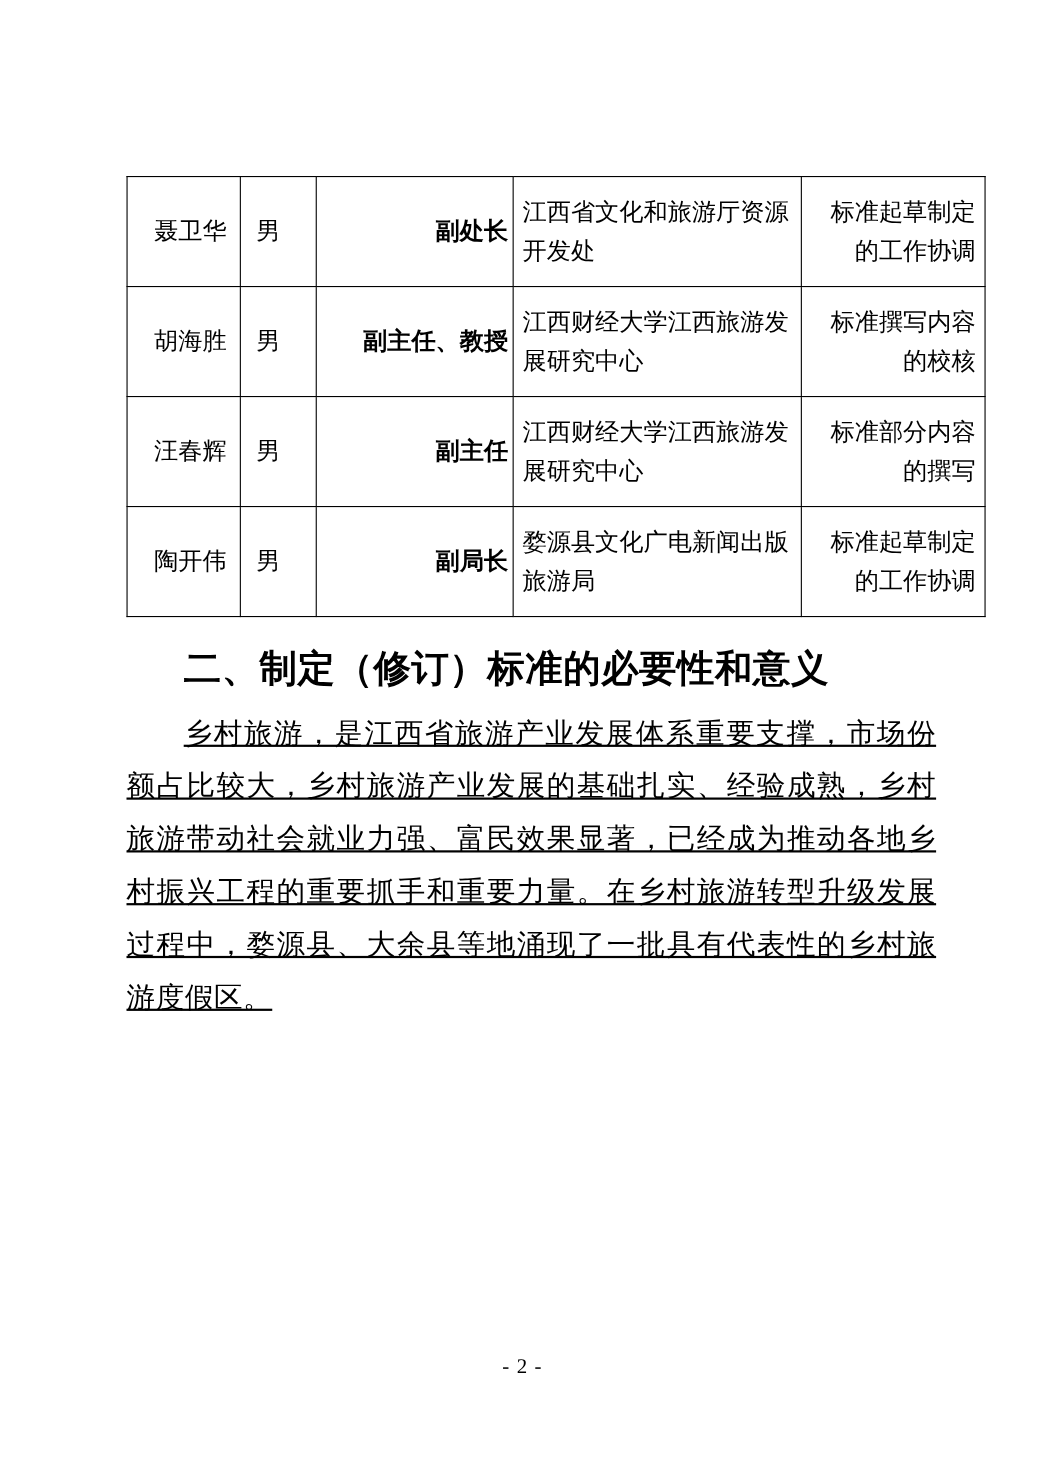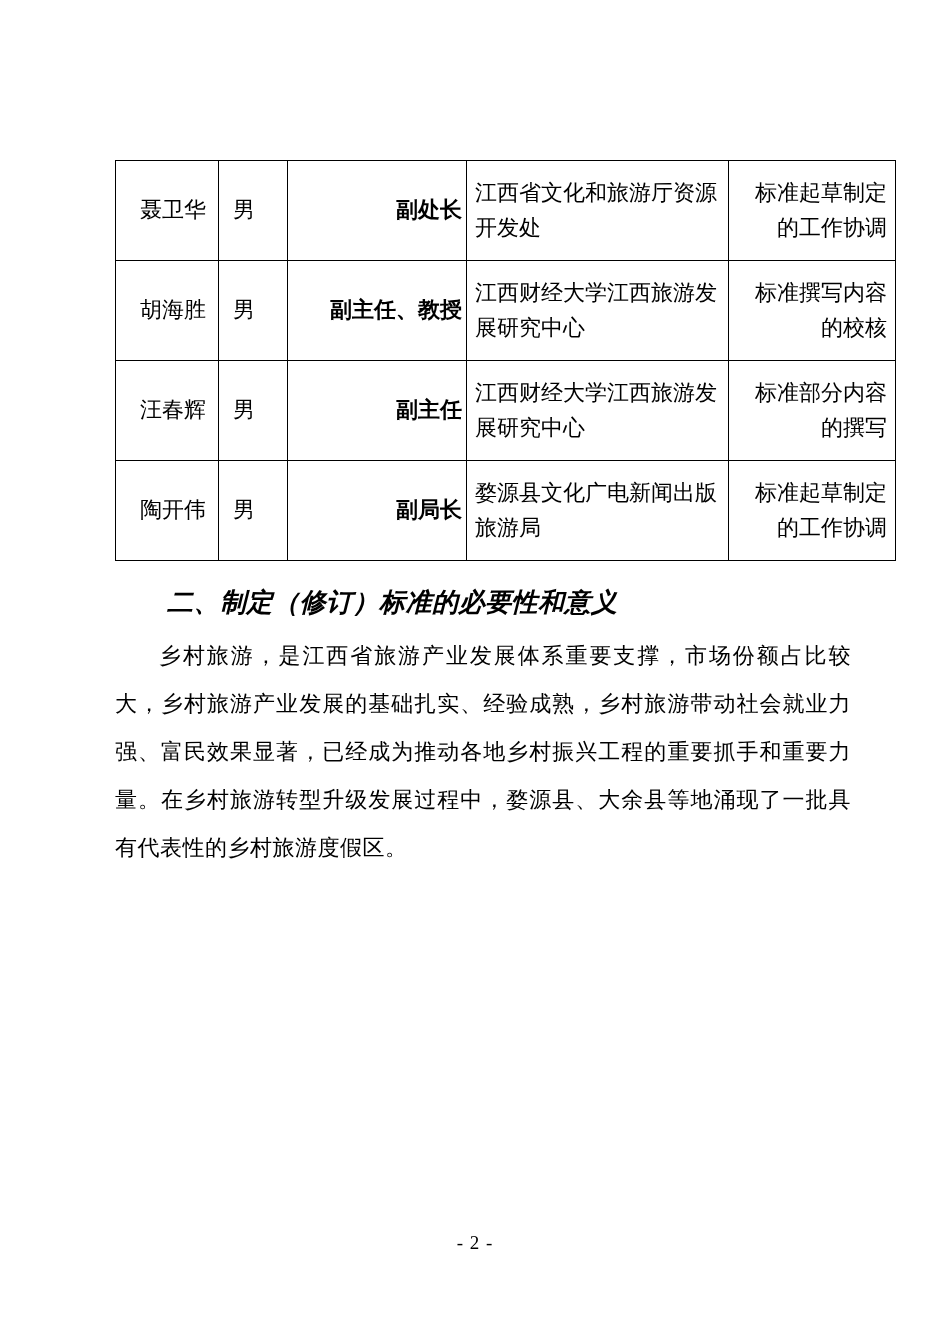--- a/index.html
+++ b/index.html
@@ -37,35 +37,35 @@
   .col-role   { width: 167px; }
   td.cell-name   { text-align: center; padding-left: 12px; }
   td.cell-gender { text-align: left; padding-left: 14px; }
   td.cell-title  { text-align: right; padding: 0 4px; font-weight: bold; }
   td.cell-org    { text-align: left; padding: 0 8px; }
   td.cell-role   { text-align: right; padding: 0 8px; }
 
   
   .section-heading {
     margin: 24px 0 0 52px;
-    font-size: 26px;
+    font-size: 34px;
     font-weight: bold;
     letter-spacing: 0.5px;
-    font-style: italic;
   }
   .body-text {
     width: 736px;
     margin-top: 12px;
   }
   .body-text p {
-    font-size: 22px;
+    font-size: 26px;
     line-height: 48px;
     text-align: justify;
     text-indent: 2em;
     letter-spacing: 0.5px;
+    text-decoration: underline;
   }
   .body-text p + p { margin-top: 2px; }
   .body-text p.last { margin-top: 10px; text-align: left; }
 
   
   .footer {
     position: absolute;
     bottom: 90px;
     left: 0;
     width: 950px;

